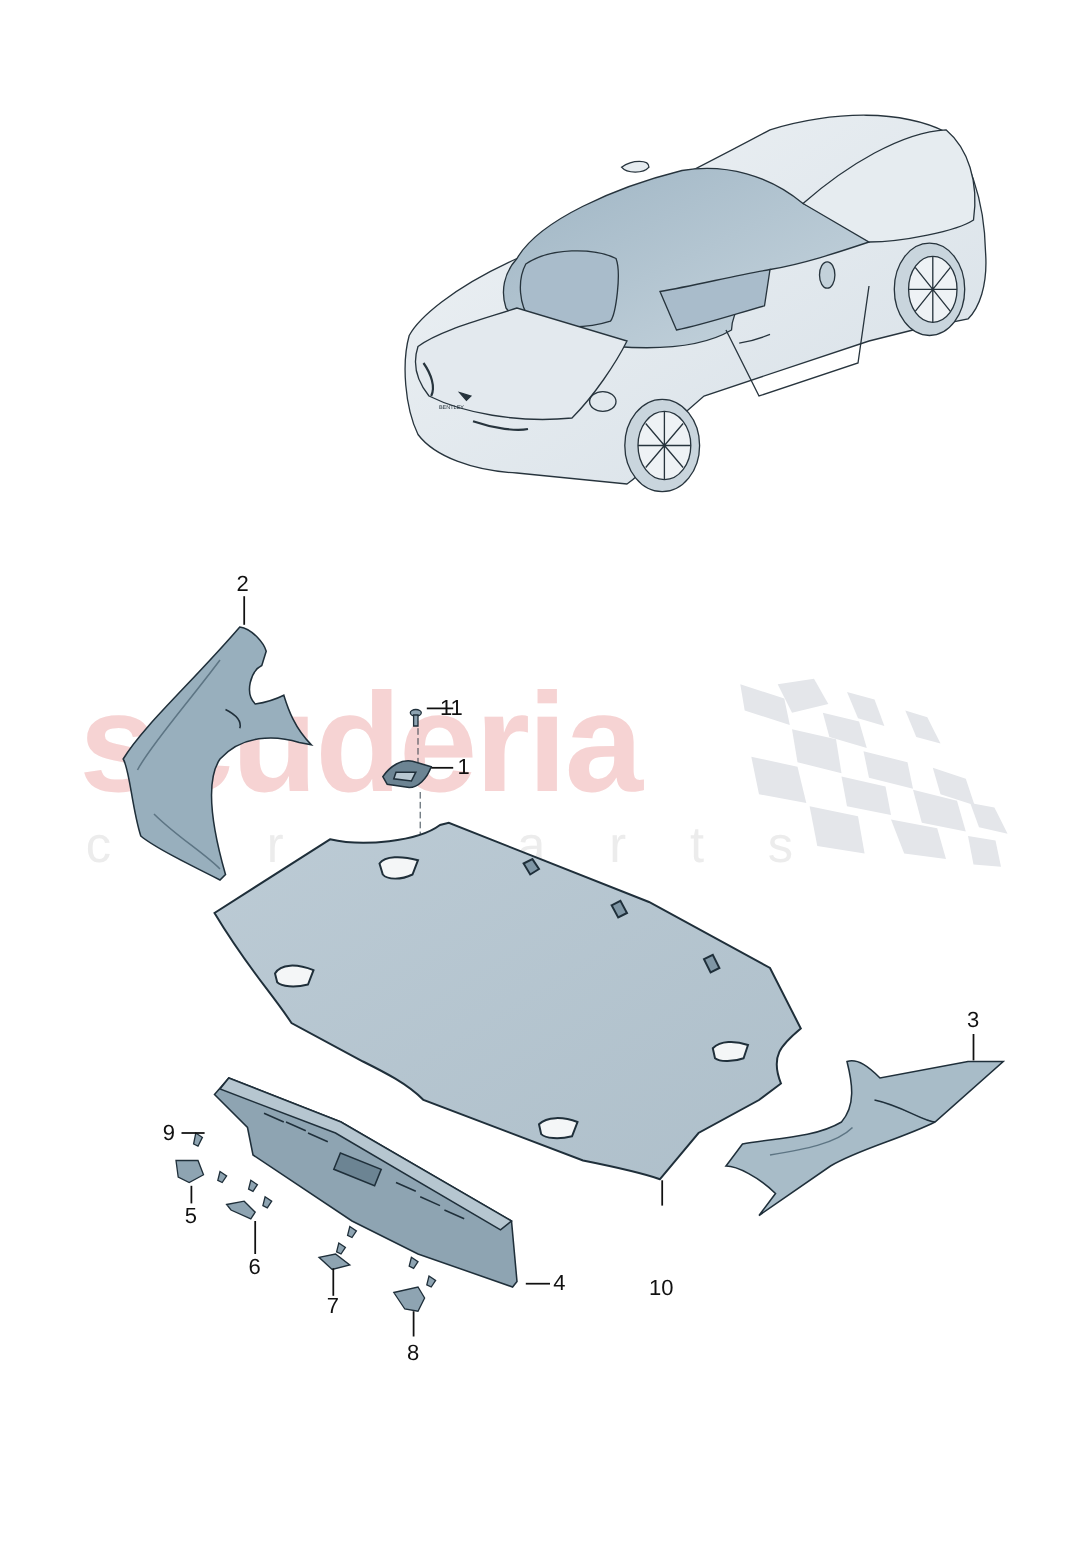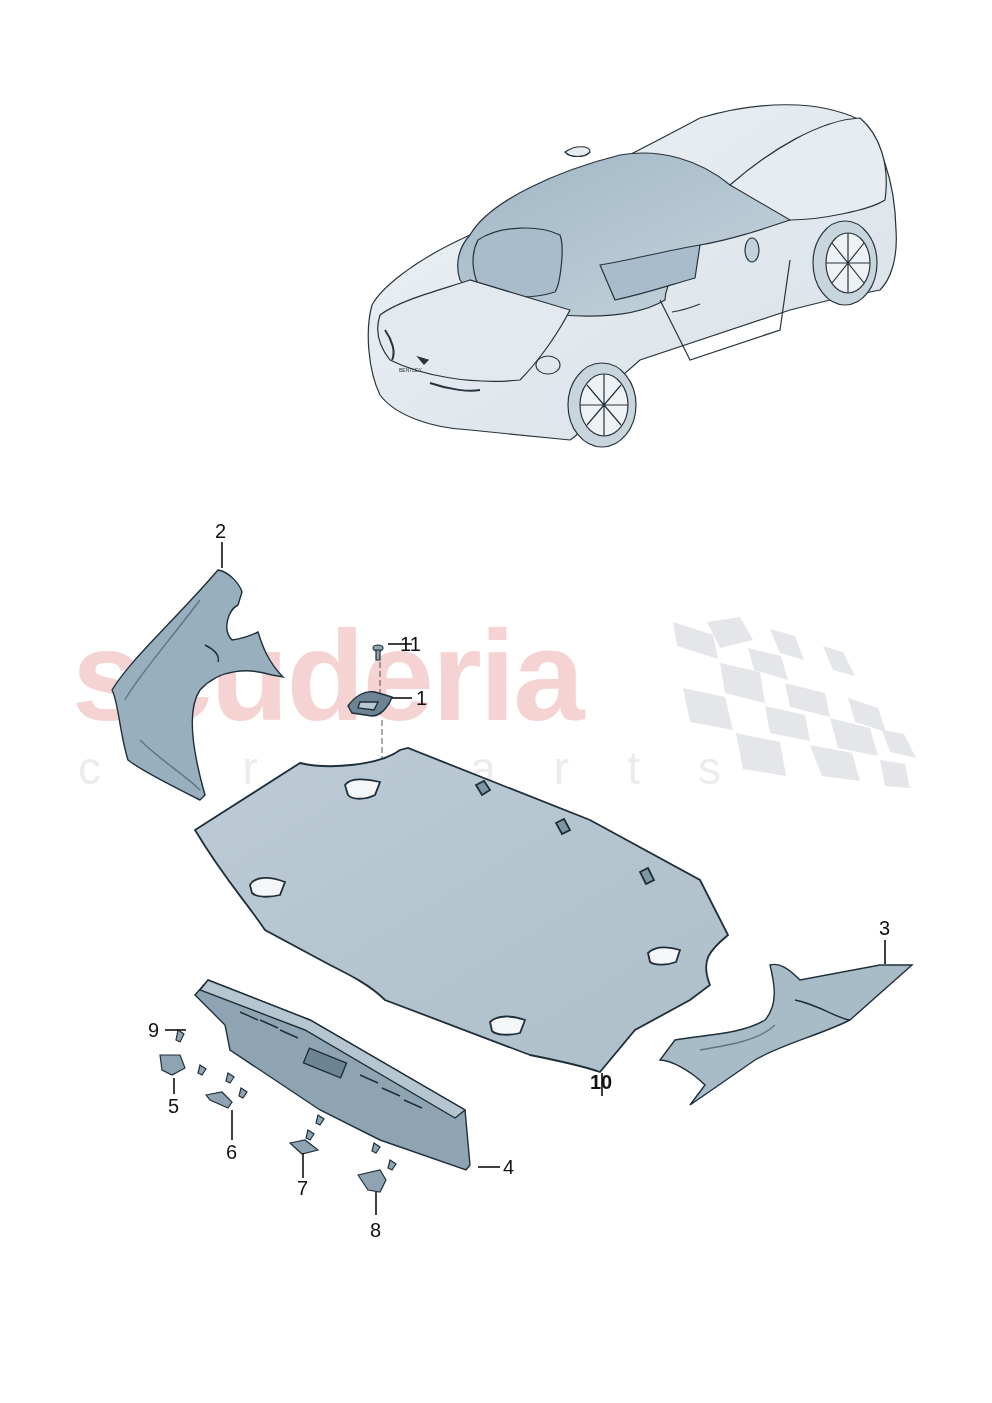--- a/index.html
+++ b/index.html
@@ -179,13 +179,13 @@
 <div class="callout" style="left:215px; top:521px;">2</div>
 <div class="callout" style="left:400px; top:634px;">11</div>
 <div class="callout" style="left:416px; top:688px;">1</div>
 <div class="callout" style="left:879px; top:918px;">3</div>
 <div class="callout" style="left:503px; top:1157px;">4</div>
 <div class="callout" style="left:168px; top:1096px;">5</div>
 <div class="callout" style="left:226px; top:1142px;">6</div>
 <div class="callout" style="left:297px; top:1178px;">7</div>
 <div class="callout" style="left:370px; top:1220px;">8</div>
 <div class="callout" style="left:148px; top:1020px;">9</div>
-<div class="callout" style="left:590px; top:1072px;font-weight:bold;">10</div>
+<div class="callout" style="left:590px; top:1161px;">10</div>
 
 </body></html>

